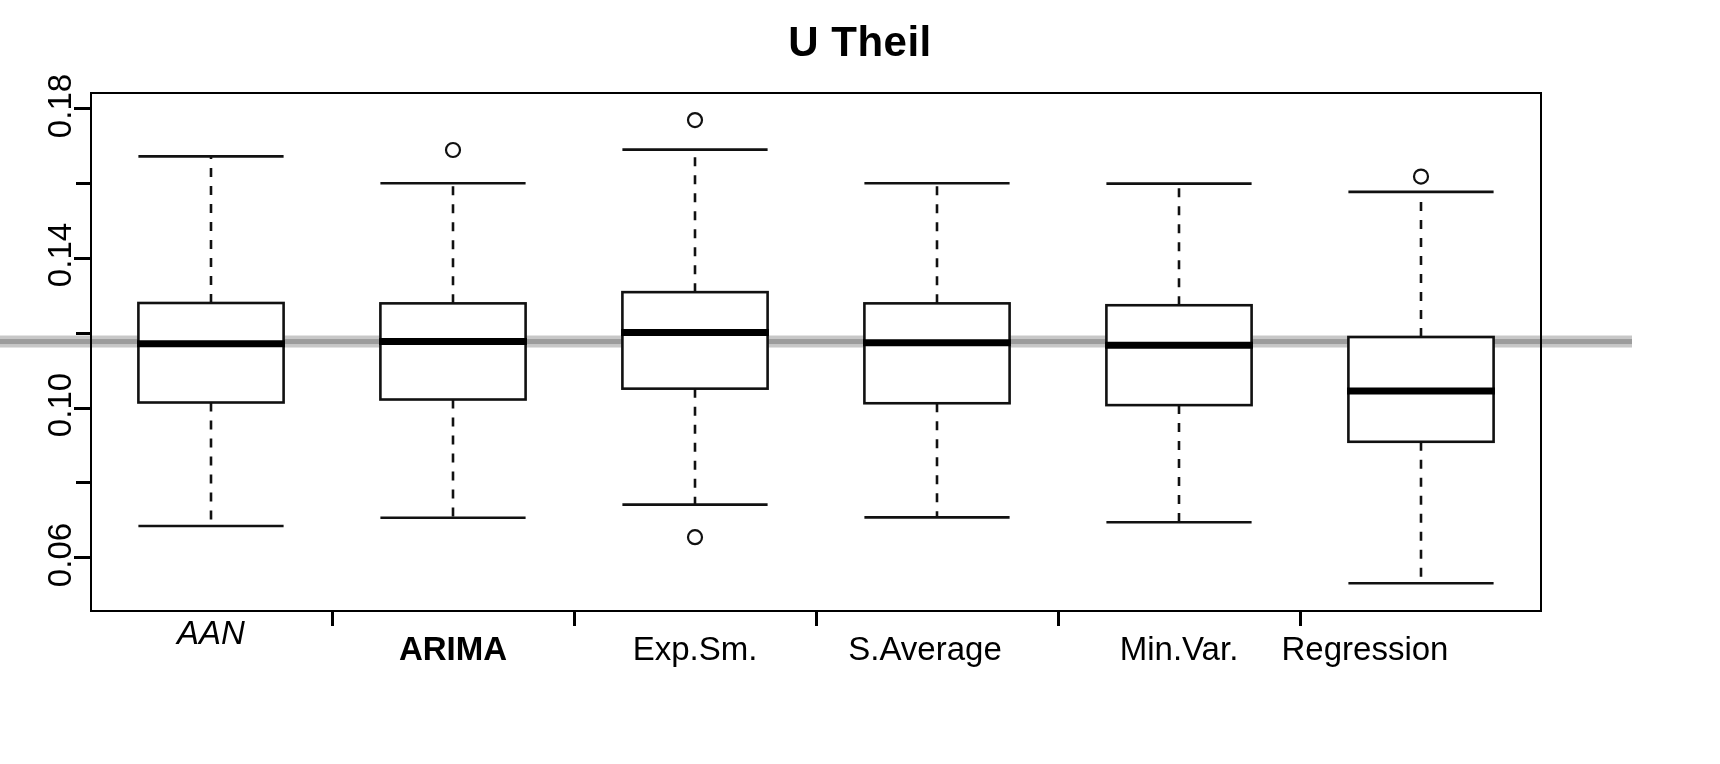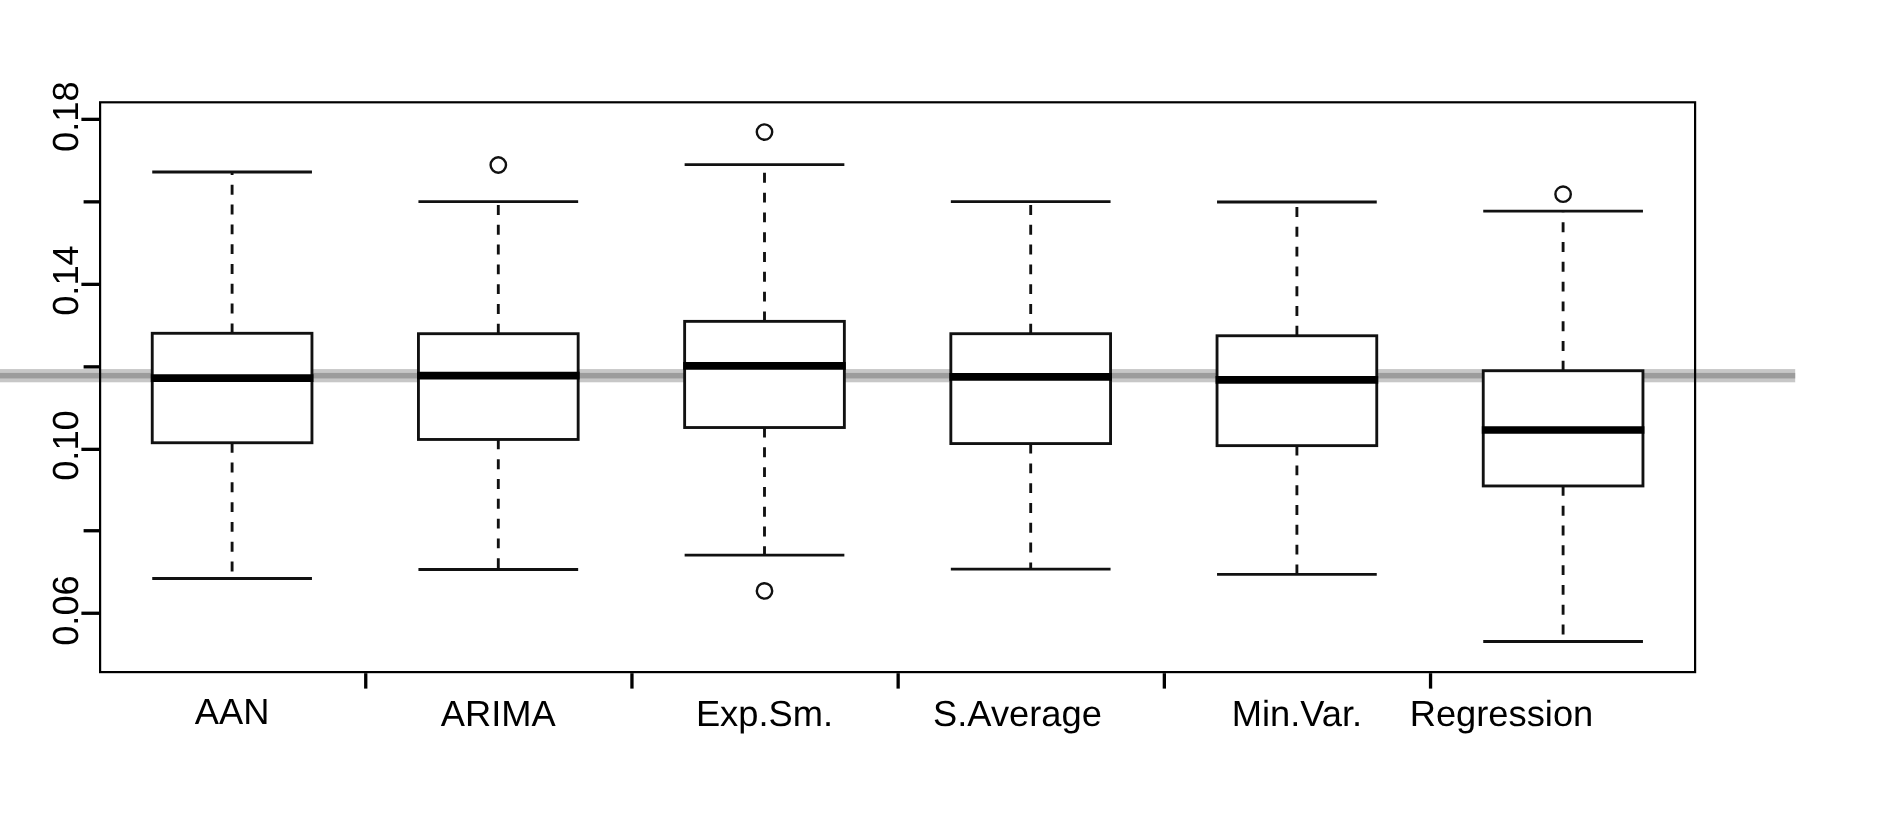--- a/index.html
+++ b/index.html
@@ -73,35 +73,36 @@
     font-family: "Liberation Sans", sans-serif;
     white-space: nowrap;
     text-align: center;
   }
 </style>
 </head>
 <body>
 
 <div id="figure">
 
+  <div id="chart-title">U Theil</div>
 
   <div id="ytick-labels">
       <div class="ytick-label" style="left: 12px; top: 86.8345px; width: 96px;">0.18</div>
       <div class="ytick-label" style="left: 12px; top: 236.475px; width: 96px;">0.14</div>
       <div class="ytick-label" style="left: 12px; top: 386.115px; width: 96px;">0.10</div>
       <div class="ytick-label" style="left: 12px; top: 535.755px; width: 96px;">0.06</div>
     </div>
   <div id="xtick-labels">
       <div style="position: absolute; left: 330.5px; top: 612px; width: 3px; height: 14px; background: rgb(0, 0, 0);"></div>
       <div style="position: absolute; left: 572.5px; top: 612px; width: 3px; height: 14px; background: rgb(0, 0, 0);"></div>
       <div style="position: absolute; left: 814.5px; top: 612px; width: 3px; height: 14px; background: rgb(0, 0, 0);"></div>
       <div style="position: absolute; left: 1056.5px; top: 612px; width: 3px; height: 14px; background: rgb(0, 0, 0);"></div>
       <div style="position: absolute; left: 1298.5px; top: 612px; width: 3px; height: 14px; background: rgb(0, 0, 0);"></div>
-      <div class="xtick-label" style="left: 61px; top: 628px; width: 300px;">AAN</div>
-      <div class="xtick-label" style="left: 303px; top: 630px; width: 300px;">ARIMA</div>
+      <div class="xtick-label" style="left: 61px; top: 614px; width: 300px; font-style: italic;">AAN</div>
+      <div class="xtick-label" style="left: 303px; top: 630px; width: 300px; font-weight: bold;">ARIMA</div>
       <div class="xtick-label" style="left: 545px; top: 630px; width: 300px; text-align: center;">Exp.Sm.</div>
       <div class="xtick-label" style="left: 775px; top: 630px; width: 300px;">S.Average</div>
       <div class="xtick-label" style="left: 1029px; top: 630px; width: 300px;">Min.Var.</div>
       <div class="xtick-label" style="left: 1215px; top: 630px; width: 300px;">Regression</div>
     </div>
 
   <div id="plot-area">
     <svg id="svg-layer" viewBox="0 0 1452 520" preserveAspectRatio="none">
         <rect x="-90" y="243.52517985611507" width="1632" height="12" fill="#999999" opacity="0.55"></rect>
         <rect x="-90" y="247.02517985611507" width="1632" height="5" fill="#8a8a8a" opacity="0.7"></rect>

